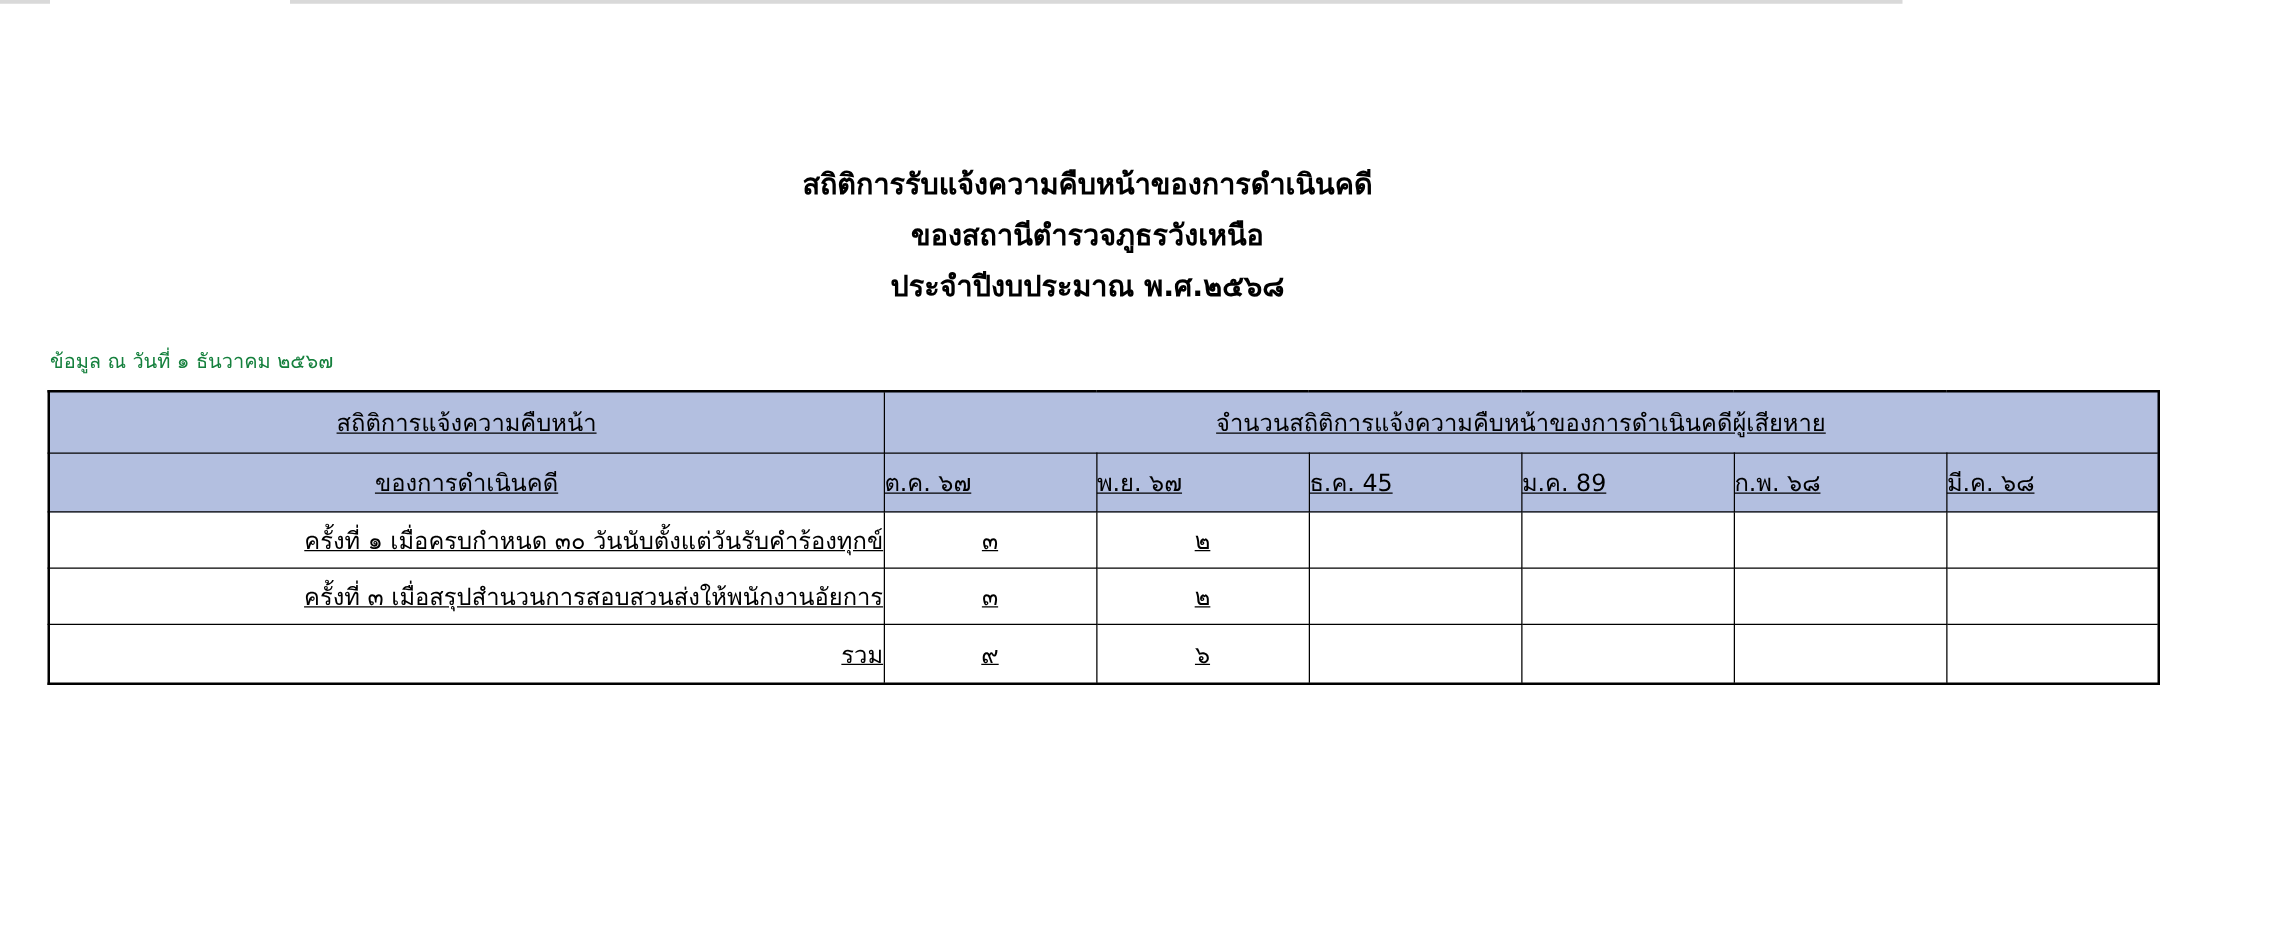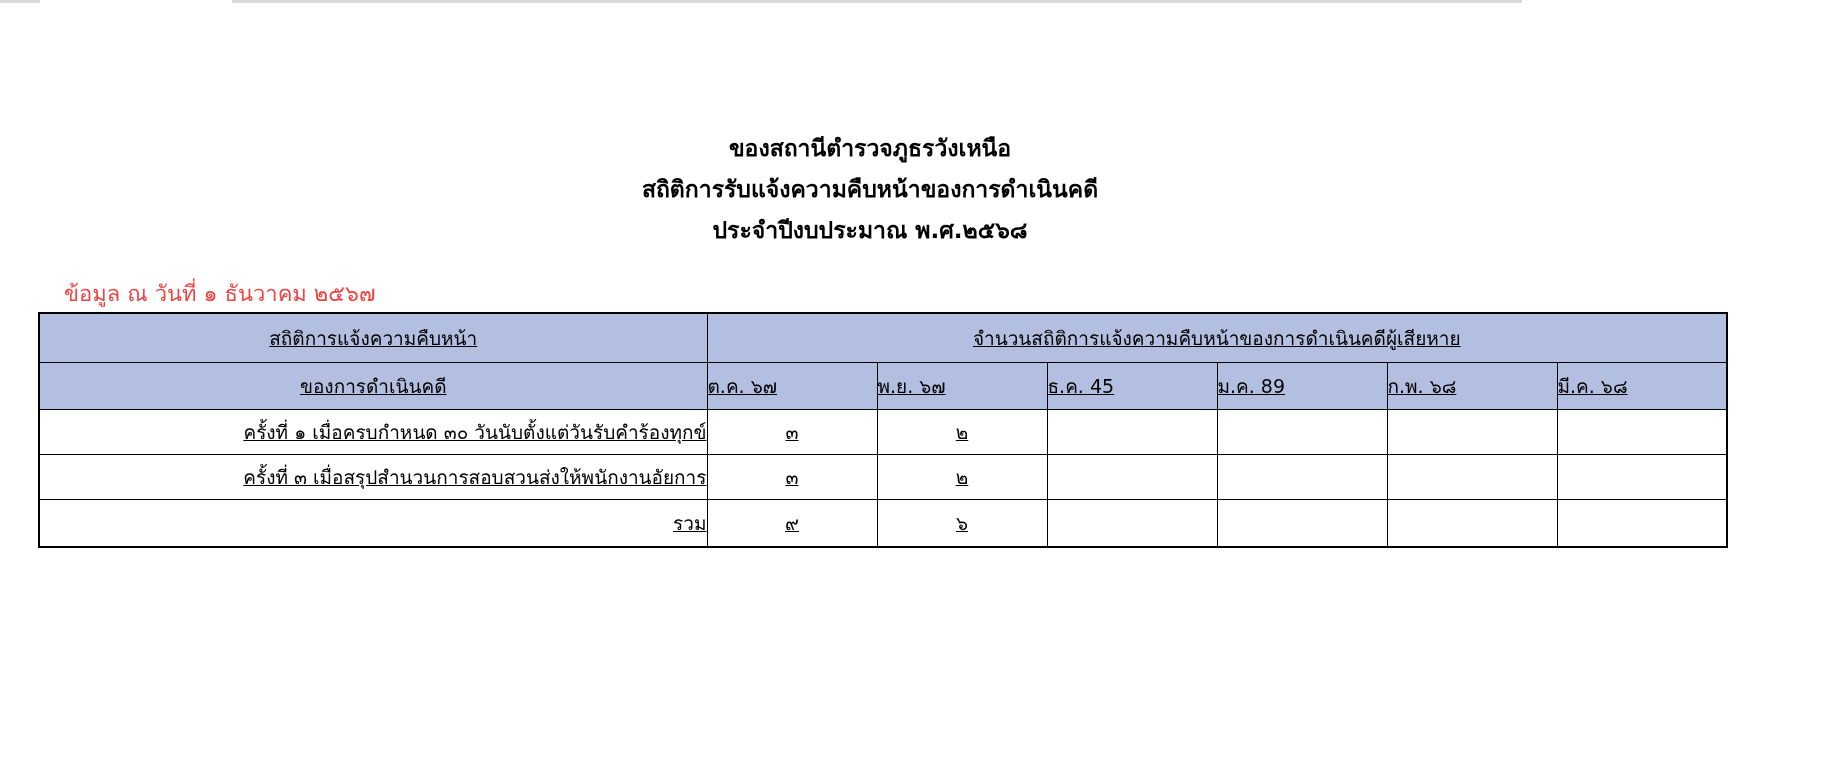--- a/index.html
+++ b/index.html
@@ -52,24 +52,23 @@
     line-height: 41px;
     color: #000;
     white-space: nowrap;
   }
 
   .asof {
     position: absolute;
     top: 276px;
     left: 40px;
     font-family: "DejaVu Sans", sans-serif;
-    font-size: 22px;
-    color: #ef4444;
+    font-size: 16px;
+    color: #15803d;
     white-space: nowrap;
-    margin-left: 24px;
   }
 
   table.stats {
     position: absolute;
     top: 312px;
     left: 38px;
     border-collapse: collapse;
     table-layout: fixed;
     font-family: "DejaVu Sans", sans-serif;
     background: #ffffff;
@@ -133,22 +132,22 @@
 </style>
 </head>
 <body>
 
 <div class="page">
 
   <div class="edge-mark left"></div>
   <div class="edge-mark second"></div>
 
   <div class="titles">
+    <div class="title-line">สถิติการรับแจ้งความคืบหน้าของการดำเนินคดี</div>
     <div class="title-line">ของสถานีตำรวจภูธรวังเหนือ</div>
-    <div class="title-line">สถิติการรับแจ้งความคืบหน้าของการดำเนินคดี</div>
     <div class="title-line">ประจำปีงบประมาณ พ.ศ.๒๕๖๘</div>
   </div>
 
   <div class="asof">ข้อมูล ณ วันที่ ๑ ธันวาคม ๒๕๖๗</div>
 
   <table class="stats">
     <colgroup>
       <col class="col-label">
       <col class="col-m">
         <col class="col-m">

